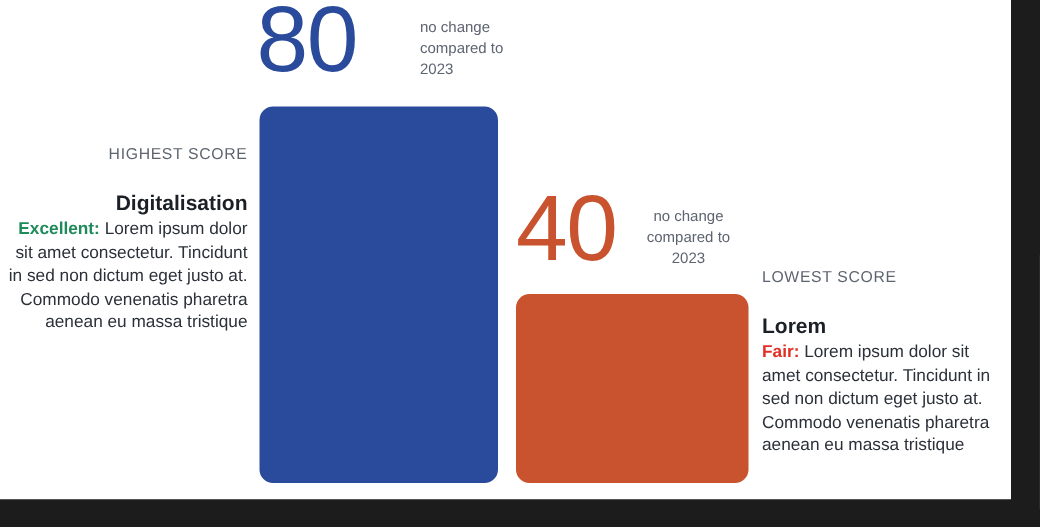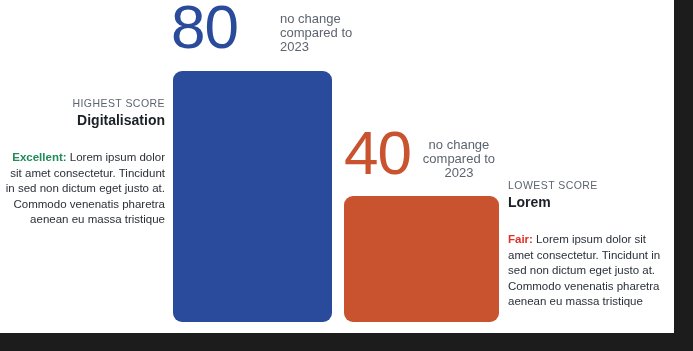--- a/index.html
+++ b/index.html
@@ -82,21 +82,21 @@
     font-size: 62px;
     line-height: 0.95;
     font-weight: 400;
     letter-spacing: -1px;
     margin-top: -4px;
   }
   .callout-primary .big-number { color: #2a4b9b; }
   .callout-secondary .big-number { color: #c8532e; }
 
   .delta {
-    font-size: 13px;
+    font-size: 10px;
     line-height: 14px;
     color: #5d6470;
     margin-left: 10px;
     margin-top: 10px;
     max-width: 76px;
   }
 
   
   .panel {
     position: absolute;
@@ -122,24 +122,24 @@
     letter-spacing: 0.45px;
     color: #5d6470;
     text-transform: uppercase;
     line-height: 14px;
   }
   .panel-title {
     font-size: 14px;
     font-weight: bold;
     color: #1b2027;
     line-height: 19px;
-    margin-top: 1px;
+    margin-top: 16px;
   }
   .panel-body {
-    margin-top: 20px;
+    margin-top: 1px;
     font-size: 11.5px;
     line-height: 15.5px;
     color: #2b3039;
   }
   .rating {
     font-weight: bold;
   }
   .rating-excellent { color: #1f8a5a; }
   .rating-fair { color: #e03127; }
 </style>

